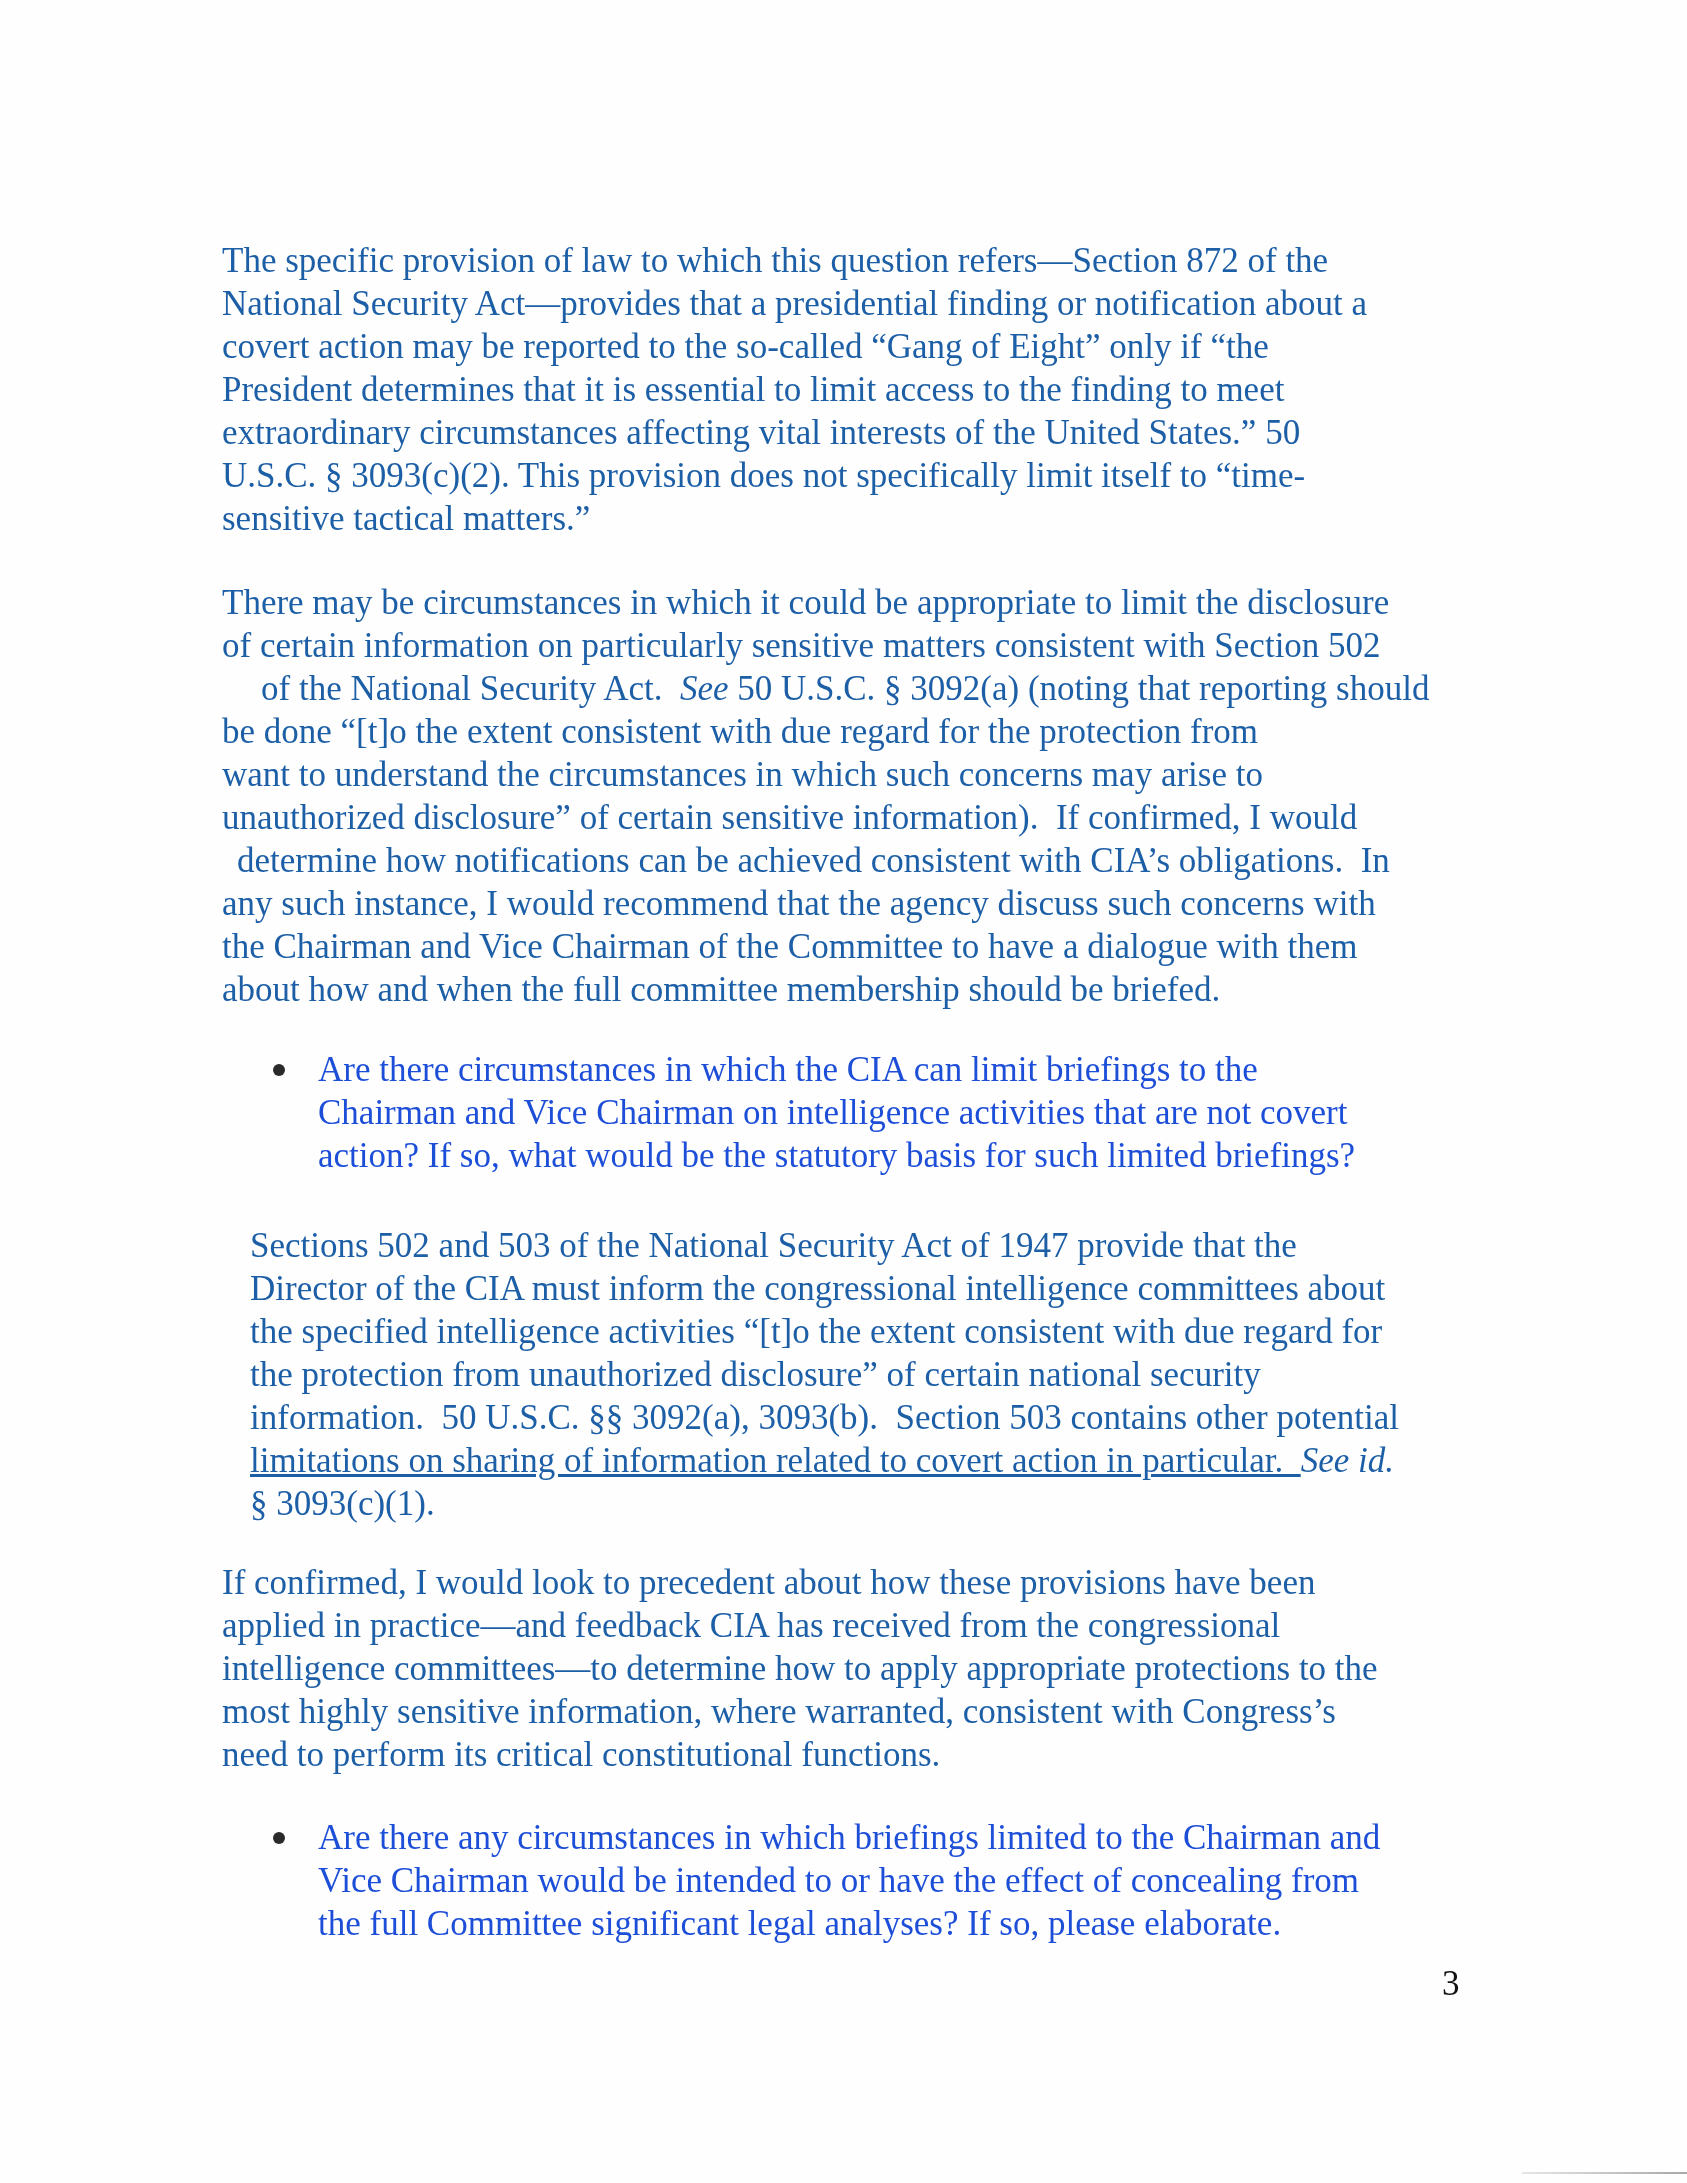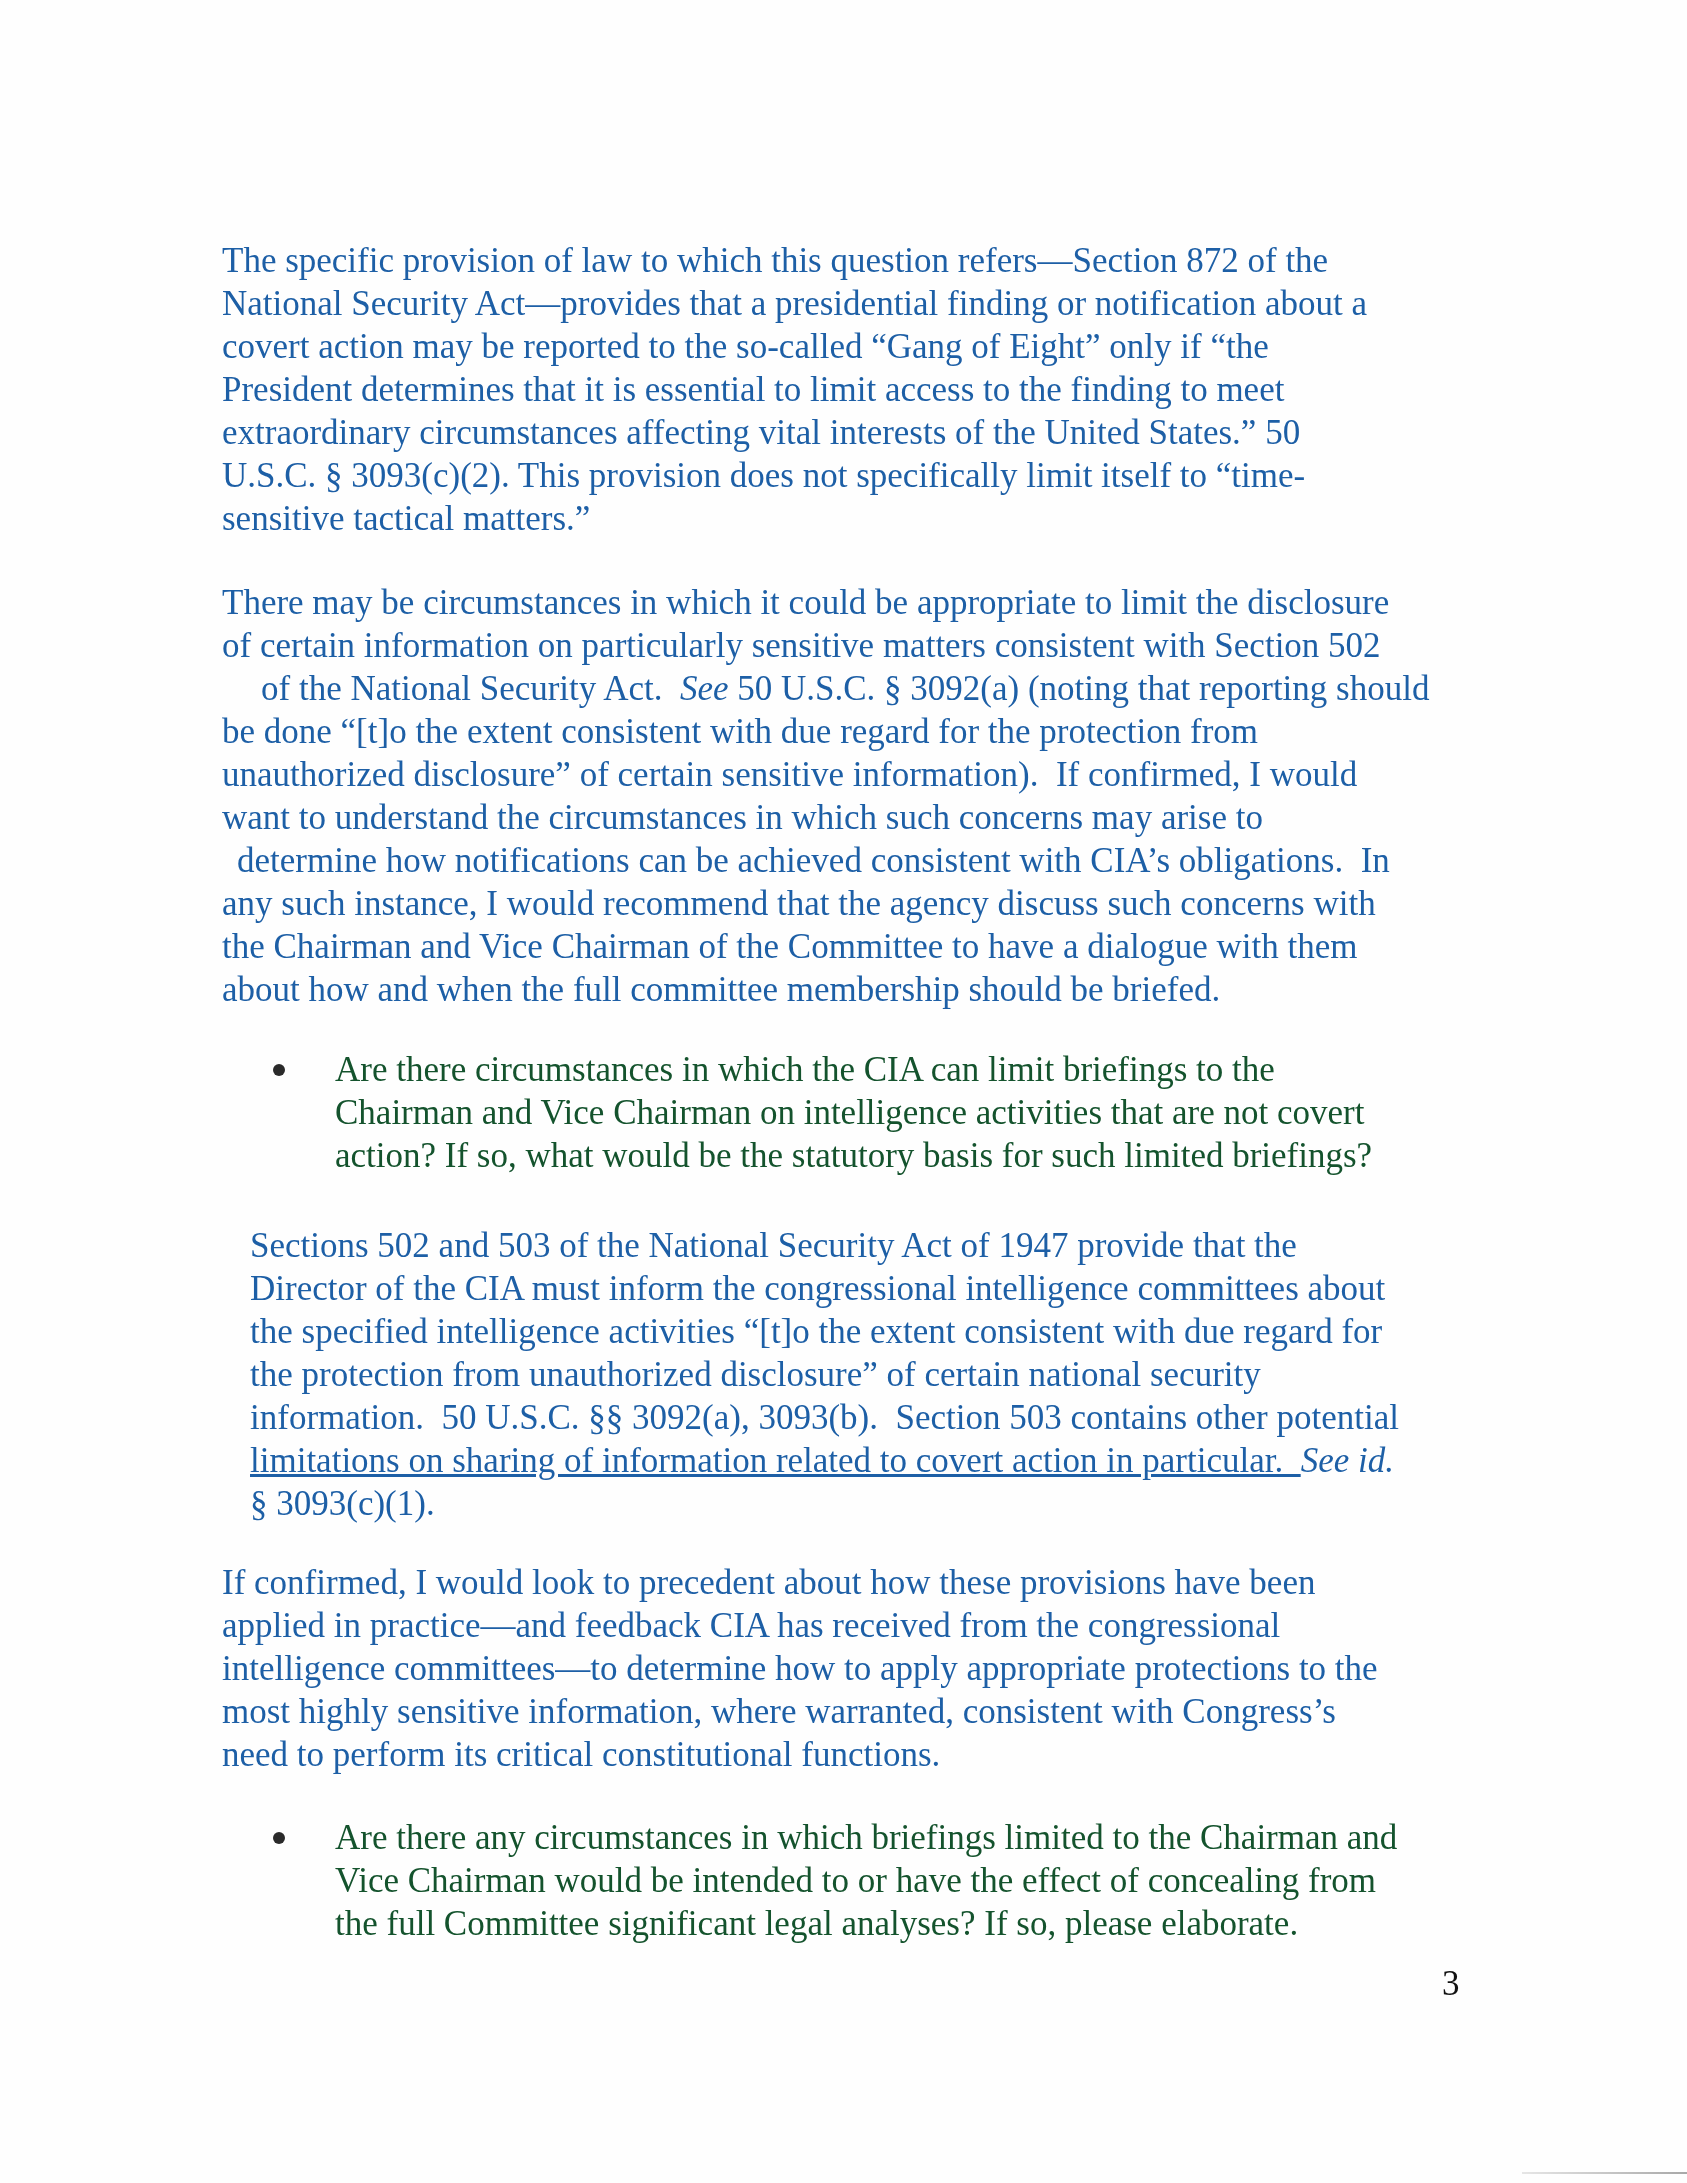--- a/index.html
+++ b/index.html
@@ -23,21 +23,21 @@
     }
     .block {
       position: absolute;
       left: 222px;
       width: 1283px;
       font-size: 35px;
       line-height: 43px;
       white-space: nowrap;
     }
     .answer { color: #1d5fa6; }
-    .question { color: #14532d; margin-left: 17px; }
+    .question { color: #1d4ed8; }
     .line { display: block; height: 43px; }
     .bullet-block {
       position: absolute;
       left: 268px;
       width: 1244px;
       font-size: 35px;
       line-height: 43px;
       white-space: nowrap;
       color: #1a1a1a;
     }
@@ -86,22 +86,22 @@
     <span class="line">extraordinary circumstances affecting vital interests of the United States.”  50</span>
     <span class="line">U.S.C. § 3093(c)(2).  This provision does not specifically limit itself to “time-</span>
     <span class="line">sensitive tactical matters.”</span>
   </div>
 
   <div class="block answer" style="top:581px;">
     <span class="line">There may be circumstances in which it could be appropriate to limit the disclosure</span>
     <span class="line">of certain information on particularly sensitive matters consistent with Section 502</span>
     <span class="line"><span style="white-space:pre;margin-left:39px;">of the National Security Act.  </span><span class="ital">See</span><span style="white-space:pre;"> 50 U.S.C. § 3092(a) (noting that reporting should</span></span>
     <span class="line">be done “[t]o the extent consistent with due regard for the protection from</span>
+    <span class="line">want to understand the circumstances in which such concerns may arise to</span>
     <span class="line" style="white-space:pre;">unauthorized disclosure” of certain sensitive information).  If confirmed, I would</span>
-    <span class="line">want to understand the circumstances in which such concerns may arise to</span>
     <span class="line" style="white-space:pre;margin-left:15px;">determine how notifications can be achieved consistent with CIA’s obligations.  In</span>
     <span class="line">any such instance, I would recommend that the agency discuss such concerns with</span>
     <span class="line">the Chairman and Vice Chairman of the Committee to have a dialogue with them</span>
     <span class="line">about how and when the full committee membership should be briefed.</span>
   </div>
 
   <div class="bullet-block" style="top:1048px; height:132px;">
     <span class="bullet-dot"></span>
     <div class="bullet-text question">
       <span class="line">Are there circumstances in which the CIA can limit briefings to the</span>

